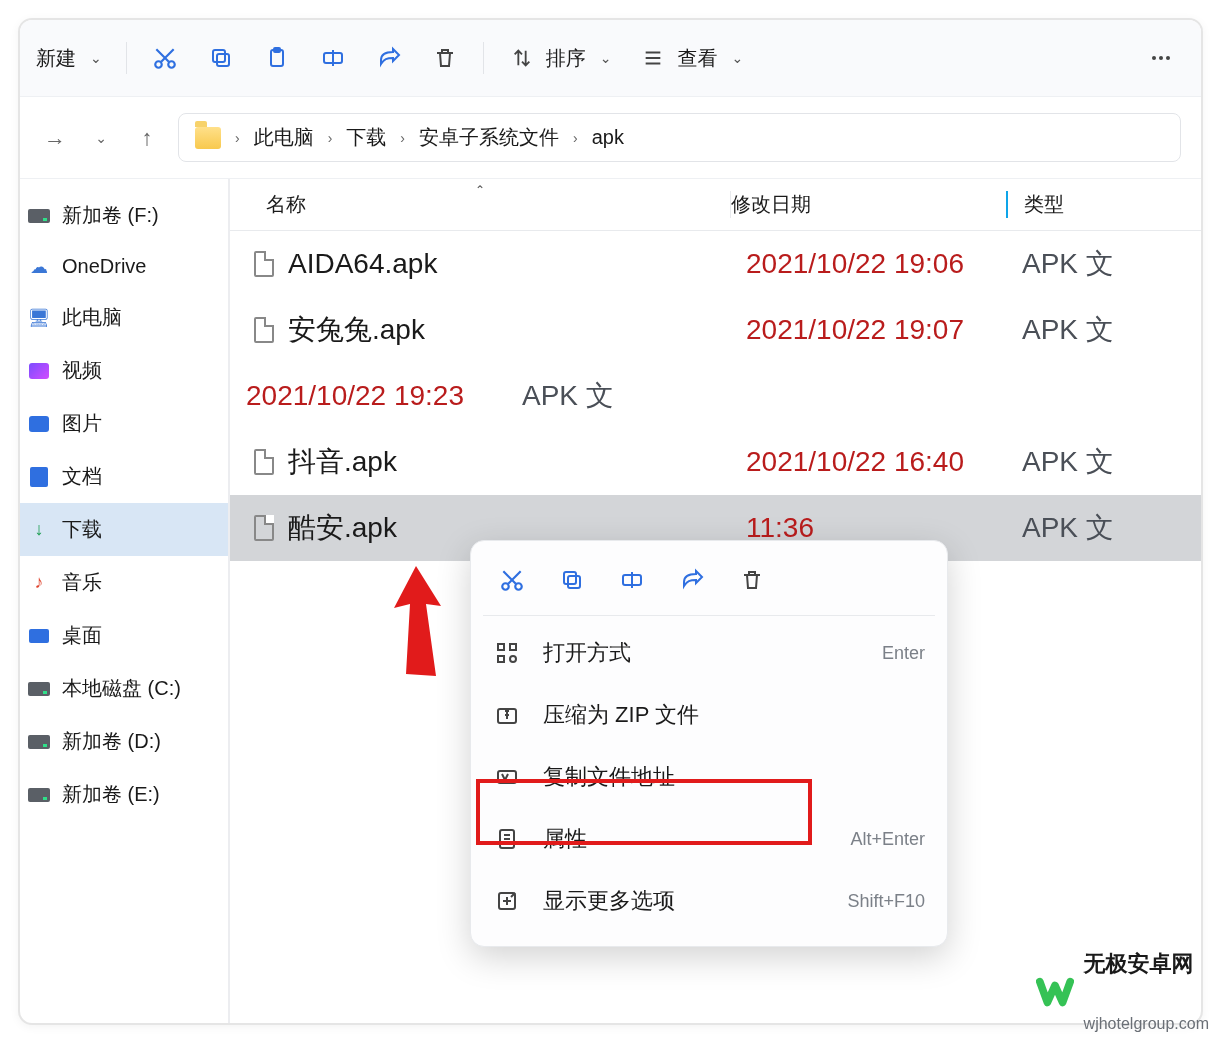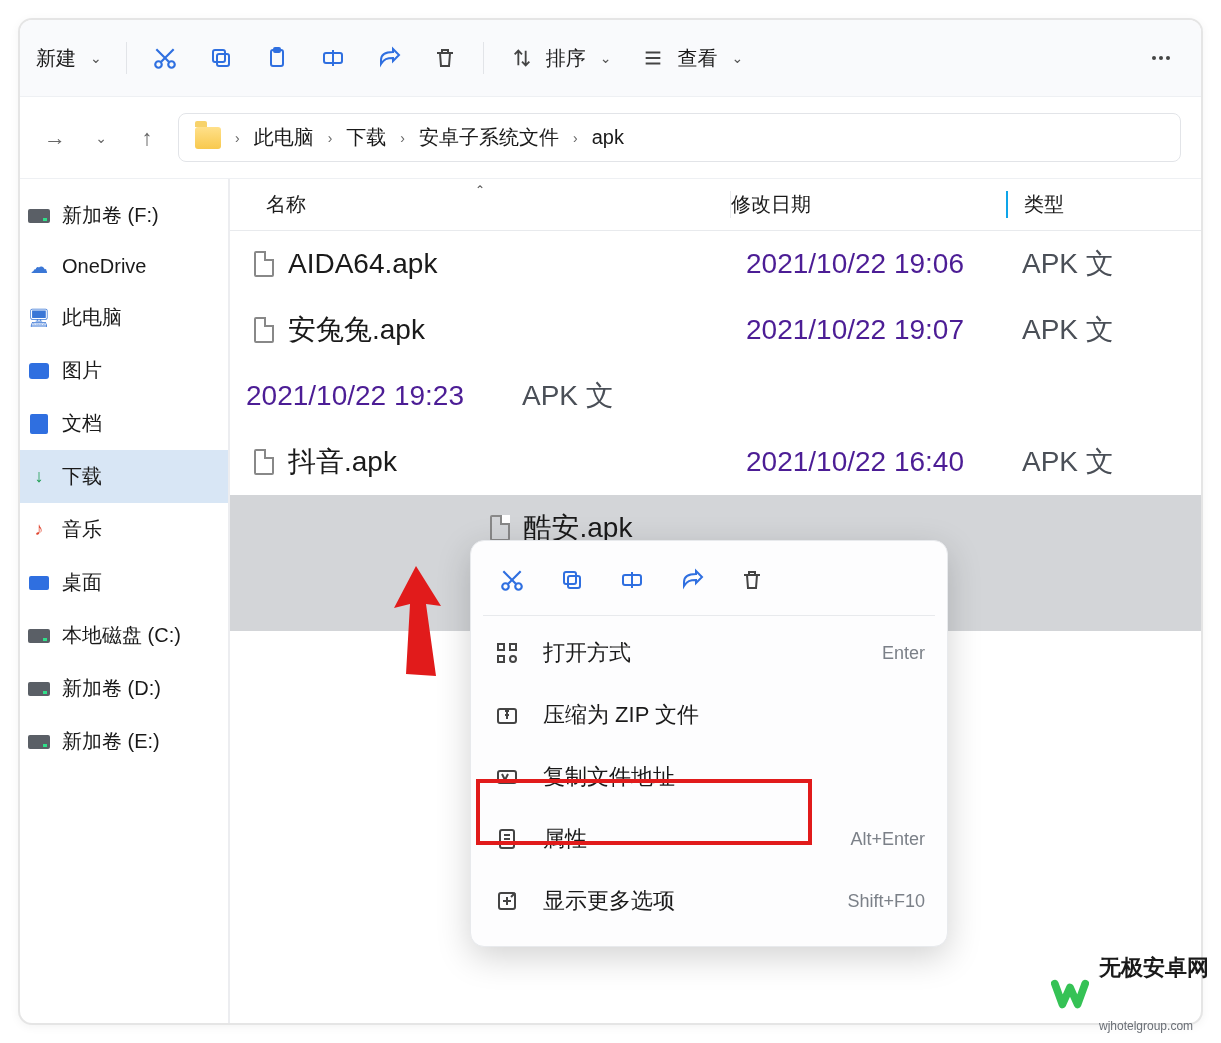--- a/index.html
+++ b/index.html
@@ -101,25 +101,25 @@
   .col-name { width: 500px; padding-left: 36px; position:relative; }
   .sort-caret { position:absolute; left:50%; top:-8px; transform:translateX(-50%); font-size:12px; color:#555; }
   .col-date { width: 276px; border-left: 1px solid #e8eaed;}
   .col-type { flex: 1; padding-left: 16px; border-left: 2px solid #0ea5e9;}
   .row {
     display: flex;
     align-items: center;
     font-size: 28px;
     padding: 14px 0;
   }
-  .row.selected { background: #d3d5d8; flex-direction: column; }
+  .row.selected { background: #d3d5d8; }
   .cell-name { width: 500px; padding-left: 24px; display:flex; align-items:center; gap:14px; }
   .file-icon { width: 20px; height: 26px; border: 2px solid #888; border-radius: 2px; position:relative; }
   .file-icon::after{content:"";position:absolute;top:-2px;right:-2px;width:8px;height:8px;background:#fff;border-left:2px solid #888;border-bottom:2px solid #888;}
-  .cell-date { width: 276px; padding-left: 16px; color: #4c1d95; }
+  .cell-date { width: 276px; padding-left: 16px; color: #b91c1c; }
   .cell-type { flex: 1; padding-left: 16px; color: #4a4f57; white-space:nowrap; overflow:hidden; }
   
   .context {
     position: absolute;
     left: 470px;
     top: 540px;
     width: 478px;
     background: #fdfdfe;
     border-radius: 14px;
     box-shadow: 0 10px 34px rgba(0,0,0,0.18);
@@ -159,21 +159,21 @@
     position: absolute;
     right: 12px;
     bottom: 10px;
     display: flex;
     align-items: center;
     gap: 10px;
     color: #1a1a1a;
   }
   .wm-logo { width: 38px; height: 38px; }
   .wm-text { font-size: 22px; font-weight: 700; line-height: 1; }
-  .wm-sub { font-size: 12px; color: #6a6f76; margin-top: 40px; }
+  .wm-sub { font-size: 16px; color: #6a6f76; margin-top: 40px; }
 </style>
 </head>
 <body>
 
 <div class="window">
 
   <div class="toolbar">
     <div class="tb-btn">
       <span>新建</span>
       <span class="chev">⌄</span>
@@ -287,20 +287,26 @@
           <span class="side-icon">
             <span style="color:#3b77d6">☁</span>
           </span>
           <span>OneDrive</span>
         </div>
         <div class="side-item">
           <span class="side-icon">
             <span style="color:#3b77d6">🖥</span>
           </span>
           <span>此电脑</span>
+        </div>
+        <div class="side-item">
+          <span class="side-icon">
+            <span style="width:20px;height:16px;background:linear-gradient(135deg,#7b4cff,#d24cff);border-radius:3px;display:inline-block"></span>
+          </span>
+          <span>视频</span>
         </div>
         <div class="side-item">
           <span class="side-icon">
             <span style="width:20px;height:16px;background:#2f6fe0;border-radius:3px;display:inline-block"></span>
           </span>
           <span>图片</span>
         </div>
         <div class="side-item">
           <span class="side-icon">
             <span style="width:18px;height:20px;background:#2f6fe0;border-radius:2px;display:inline-block"></span>

